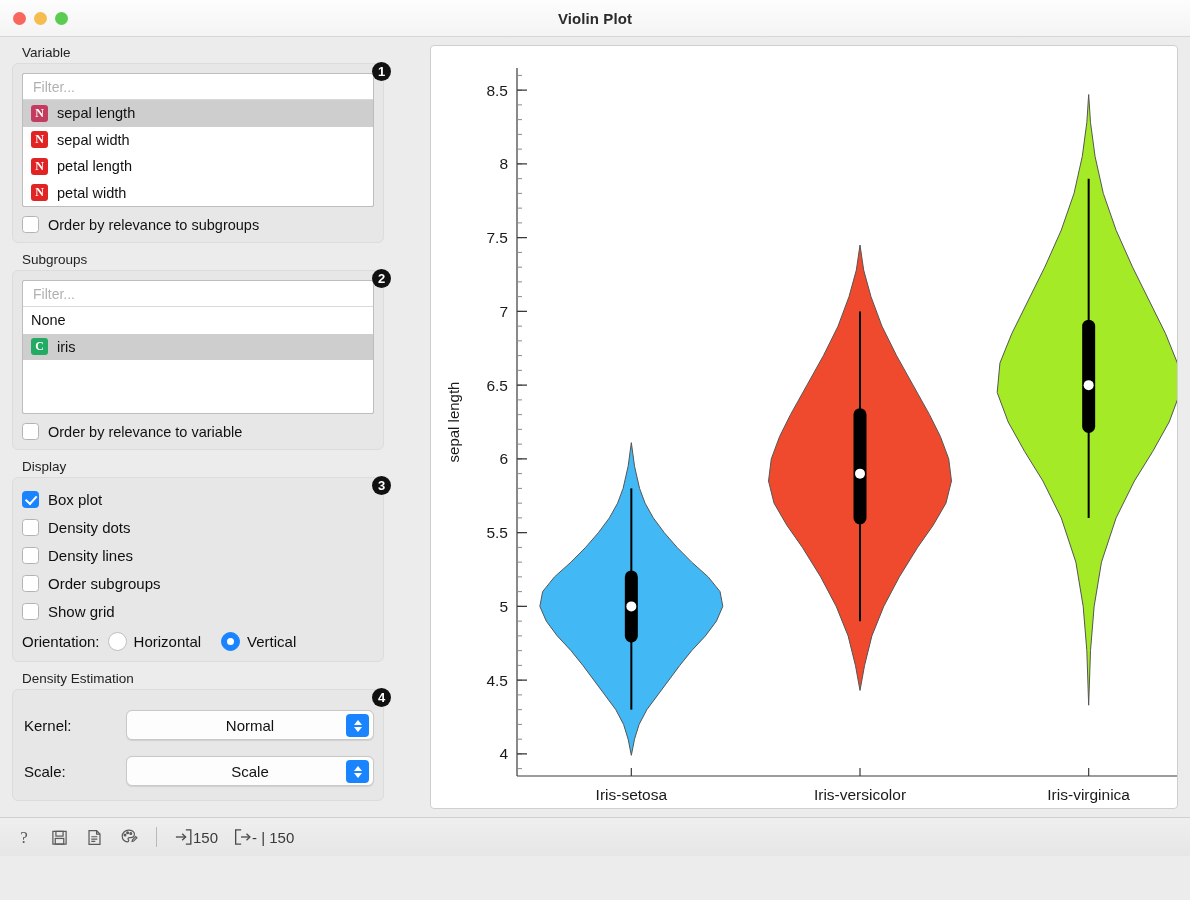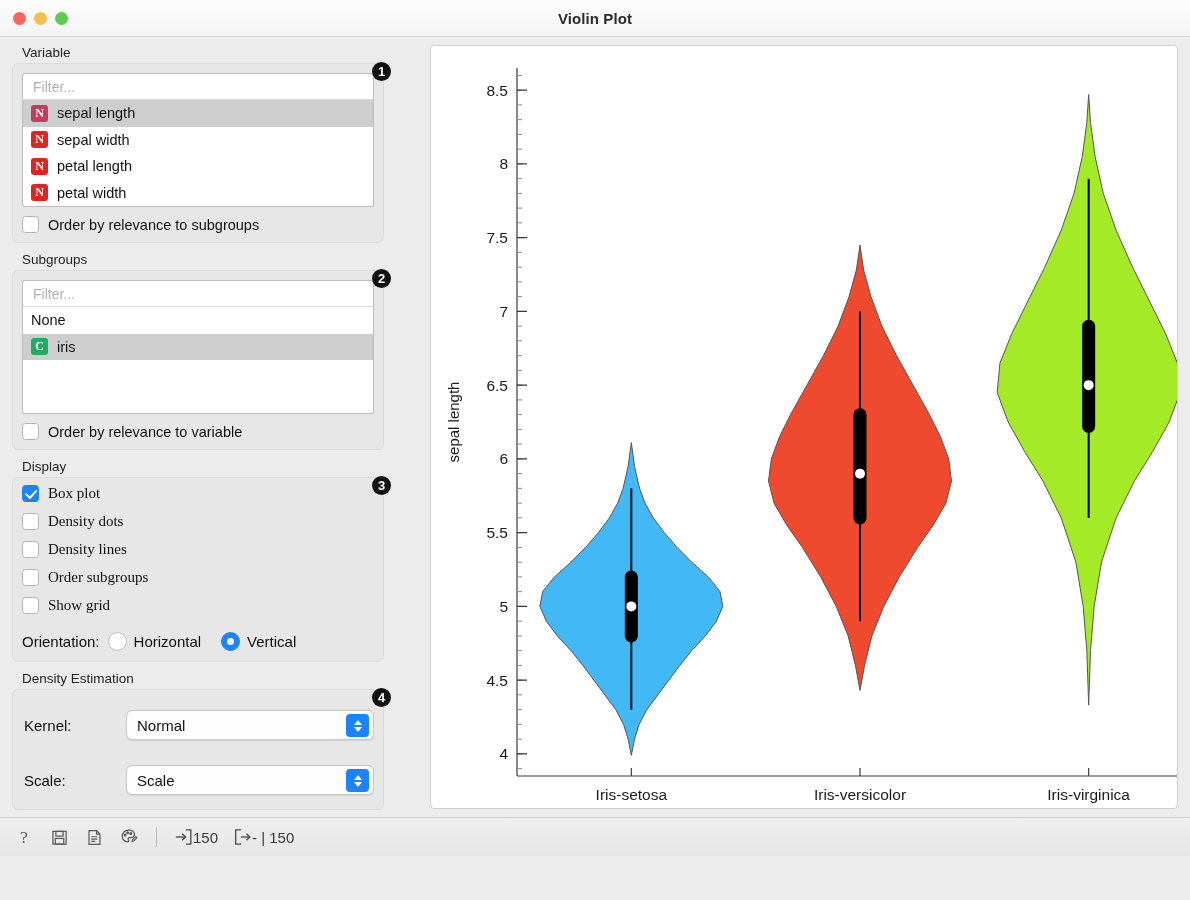--- a/index.html
+++ b/index.html
@@ -94,41 +94,42 @@
     background:#fff; border:1px solid #b4b4b4; flex:0 0 auto;
     display:flex; align-items:center; justify-content:center;
   }
   .chk.on { background:#1a84ff; border-color:#1a84ff; }
   .chk.on::after {
     content:""; width:5px; height:9px;
     border:solid #fff; border-width:0 2px 2px 0;
     transform:rotate(42deg) translate(0px,-1px);
   }
 
-  .disp-row { display:flex; gap:9px; font-size:15px; color:#0f0f0f; height:28px;font-family:Liberation Serif, serif; }
+  .disp-row { display:flex; align-items:center; gap:9px; font-size:15px; color:#0f0f0f; height:28px; }
   .orient-row { display:flex; align-items:center; gap:8px; margin-top:7px; font-size:15px; color:#0f0f0f; }
   .radio {
     width:19px; height:19px; border-radius:50%;
     background:#fff; border:1px solid #c0c0c0; flex:0 0 auto;
     display:flex; align-items:center; justify-content:center;
   }
   .radio.on { background:#1a84ff; border-color:#1a84ff; }
   .radio.on::after { content:""; width:7px; height:7px; border-radius:50%; background:#fff; }
   .orient-opt { display:flex; align-items:center; gap:7px; }
   .orient-opt + .orient-opt { margin-left:12px; }
 
   .de-row { display:flex; align-items:center; gap:10px; margin:10px 0 0 2px; }
   .de-row:first-child { margin-top:4px; }
   .de-label { font-size:15px; color:#0f0f0f; width:92px; }
   .select {
     flex:1; height:30px; background:#fdfdfd;
     border:1px solid #c9c9c9; border-radius:6px;
     display:flex; align-items:center; position:relative;
     padding:4px 10px; font-size:15px; color:#111;
     box-shadow:0 0.5px 1px rgba(0,0,0,0.10);
+    justify-content:center;
   }
   .stepper {
     position:absolute; right:4px; top:3px;
     width:23px; height:23px; border-radius:4px; background:#1a84ff;
     display:flex; flex-direction:column; align-items:center; justify-content:center; gap:2px;
   }
   .stepper .ar { width:0;height:0;border-left:4px solid transparent;border-right:4px solid transparent; }
   .stepper .up { border-bottom:5px solid #fff; }
   .stepper .dn { border-top:5px solid #fff; }
 
@@ -284,21 +285,21 @@
           <div class="de-row">
             <span class="de-label">Kernel:</span>
             <span class="select">
               <span>Normal</span>
               <span class="stepper">
                 <span class="ar up"></span>
                   <span class="ar dn"></span>
               </span>
             </span>
           </div>
-          <div class="de-row" style="margin-top:25px">
+          <div class="de-row" style="margin-top:16px">
             <span class="de-label">Scale:</span>
             <span class="select">
               <span>Scale</span>
               <span class="stepper">
                 <span class="ar up"></span>
                   <span class="ar dn"></span>
               </span>
             </span>
           </div>
         </div>

